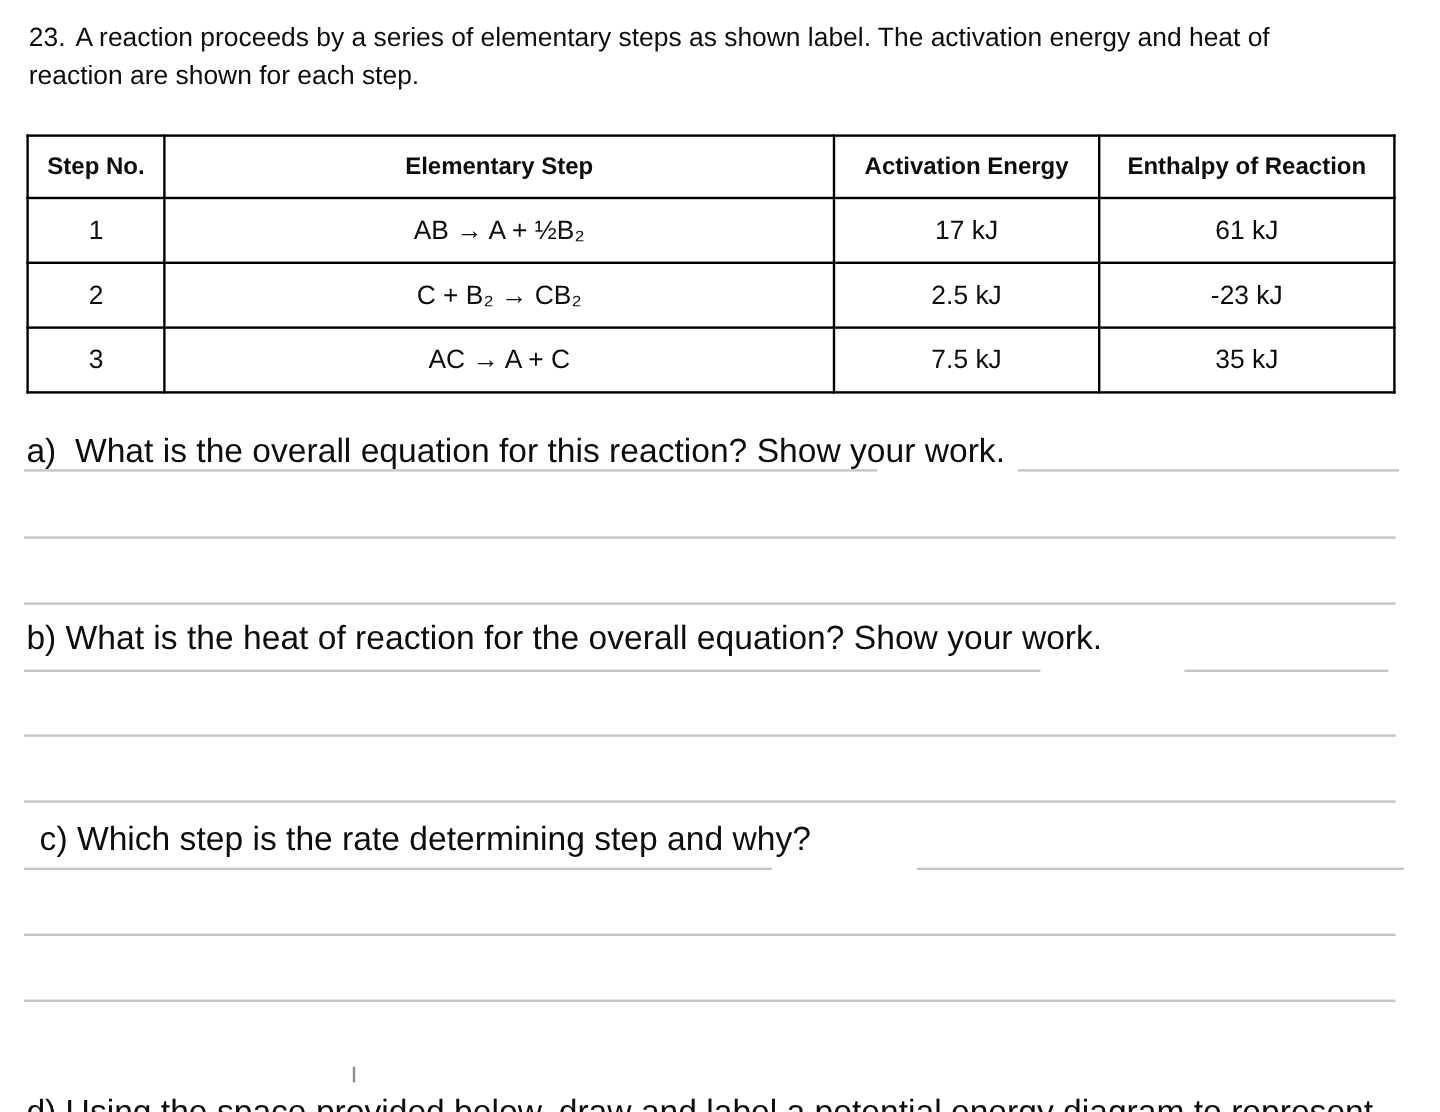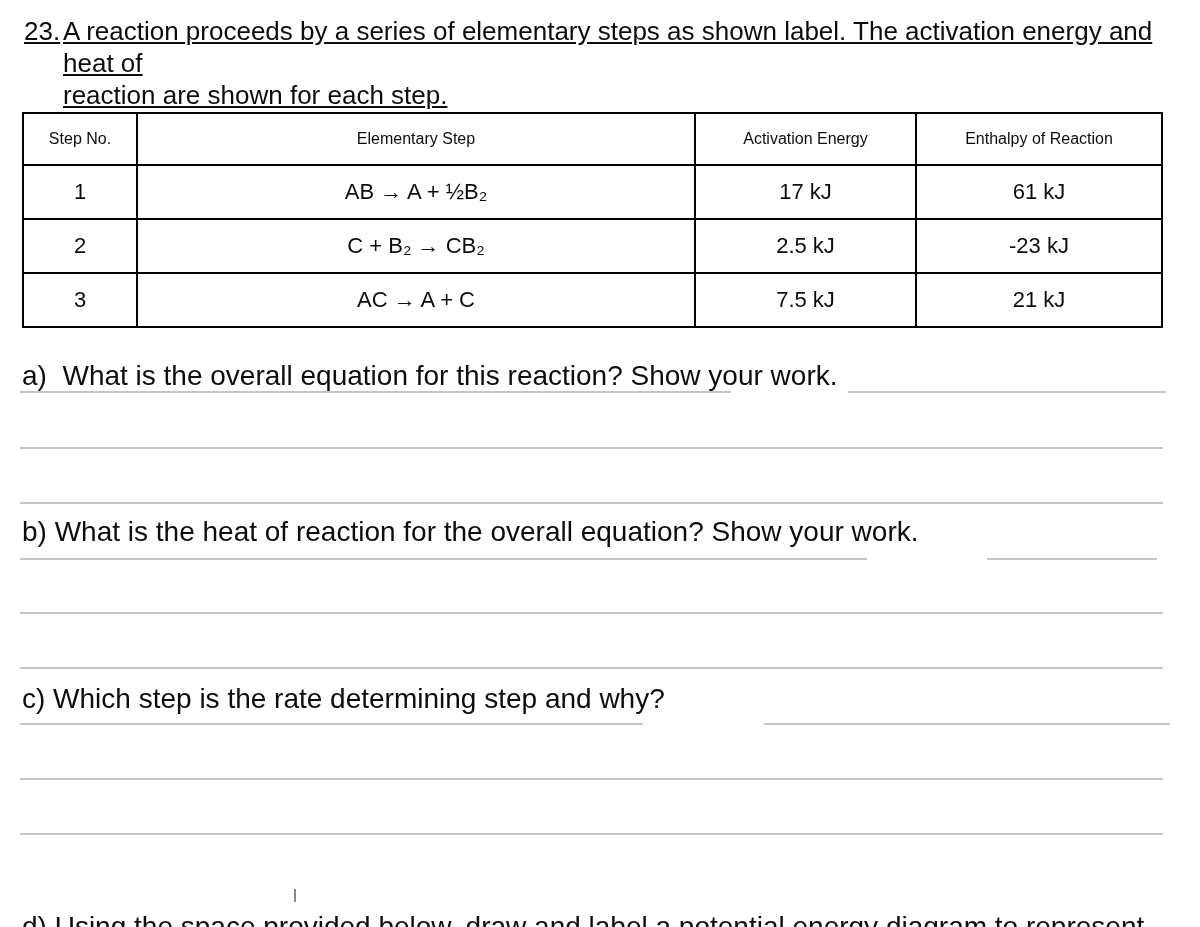--- a/index.html
+++ b/index.html
@@ -7,37 +7,37 @@
     position: relative;
     width: 1200px;
     height: 927px;
     background: #ffffff;
     font-family: "Liberation Sans", "DejaVu Sans", sans-serif;
     color: #0d0d0d;
     overflow: hidden;
   }
 
   
-  .qheader { position: absolute; left: 24px; top: 15px; width: 1150px; font-size: 26px; line-height: 32px; text-decoration: underline; }
+  .qheader { position: absolute; left: 24px; top: 15px; width: 1150px; font-size: 22px; line-height: 32px; }
   .qheader .row1 { display: flex; }
   .qheader .qnum { flex: 0 0 39px; width: 39px; }
-  .qheader .row2 { margin-left: 39px; }
+  .qheader .row2 { }
 
   
   table.steps { position: absolute; left: 22px; top: 112px; border-collapse: collapse; table-layout: fixed; }
   table.steps th, table.steps td {
     border: 2px solid #000000;
     text-align: center;
     vertical-align: middle;
     padding: 0;
     overflow: hidden;
   }
   table.steps thead tr { height: 52px; }
   table.steps tbody tr { height: 54px; }
-  table.steps th { font-size: 16px; font-weight: normal; }
+  table.steps th { font-size: 20px; font-weight: bold; }
   table.steps td { font-size: 22px; font-weight: normal; }
 
   
   .q { position: absolute; left: 22px; font-size: 28px; line-height: 30px; white-space: pre-wrap; }
   .q.two-line { line-height: 32px; }
 
   
   .ln { position: absolute; height: 2px; background: #c5c5c5; }
 
   
@@ -81,38 +81,38 @@
       <tr>
         <td>2</td>
         <td>C + B₂ → CB₂</td>
         <td>2.5 kJ</td>
         <td>-23 kJ</td>
       </tr>
       <tr>
         <td>3</td>
         <td>AC → A + C</td>
         <td>7.5 kJ</td>
-        <td>21 kJ</td>
+        <td>35 kJ</td>
       </tr>
     </tbody>
   </table>
 
   <div class="q" style="top:361px;">a)  What is the overall equation for this reaction? Show your work.</div>
   <div class="ln" style="left:20px;  top:391px; width:711px;"></div>
   <div class="ln" style="left:848px; top:391px; width:318px;"></div>
   <div class="ln" style="left:20px;  top:447px; width:1143px;"></div>
   <div class="ln" style="left:20px;  top:502px; width:1143px;"></div>
 
   <div class="q" style="top:517px;">b) What is the heat of reaction for the overall equation? Show your work.</div>
   <div class="ln" style="left:20px;  top:558px; width:847px;"></div>
   <div class="ln" style="left:987px; top:558px; width:170px;"></div>
   <div class="ln" style="left:20px;  top:612px; width:1143px;"></div>
   <div class="ln" style="left:20px;  top:667px; width:1143px;"></div>
 
-  <div class="q" style="top:684px;">c) Which step is the rate determining step and why?</div>
+  <div class="q" style="top:684px;margin-left:11px;">c) Which step is the rate determining step and why?</div>
   <div class="ln" style="left:20px;  top:723px; width:623px;"></div>
   <div class="ln" style="left:764px; top:723px; width:406px;"></div>
   <div class="ln" style="left:20px;  top:778px; width:1143px;"></div>
   <div class="ln" style="left:20px;  top:833px; width:1143px;"></div>
 
   <div class="q two-line" style="top:847px; width:1160px;">
     <div>d) Using the space provided below, draw and label a potential energy diagram to represent the</div>
     
   </div>
   <div class="cursor-mark"></div>

